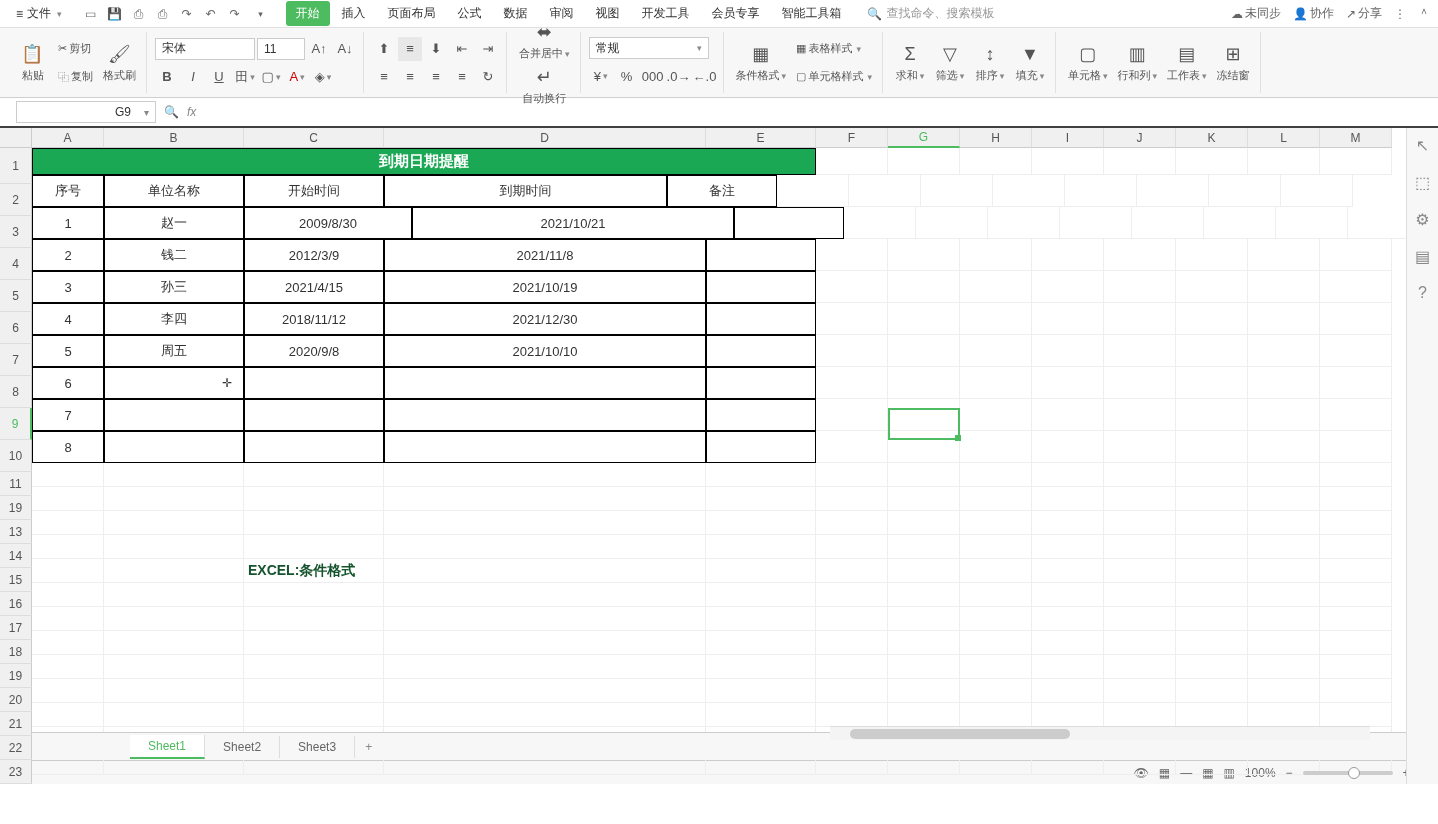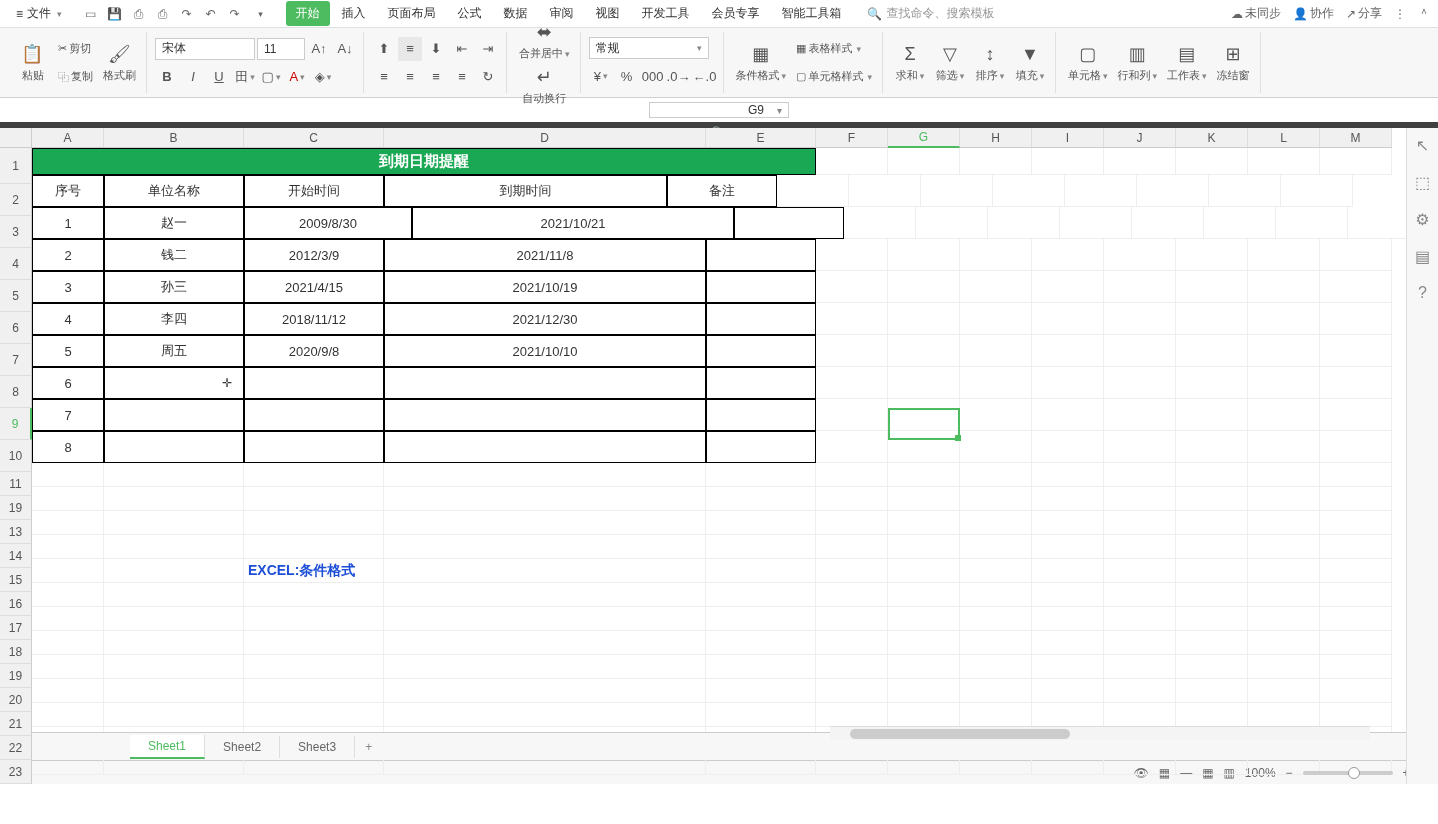--- a/index.html
+++ b/index.html
@@ -26,42 +26,42 @@
 .rbig .rlabel { font-size: 11px; color: #555; margin-top: 2px; white-space: nowrap; }
 .rrow { display: flex; align-items: center; gap: 2px; }
 .rcol { display: flex; flex-direction: column; justify-content: space-around; height: 56px; }
 .rbtn { width: 24px; height: 24px; display: flex; align-items: center; justify-content: center; cursor: pointer; color: #555; font-size: 13px; }
 .rsmall { display: flex; align-items: center; gap: 2px; font-size: 11px; color: #555; cursor: pointer; padding: 2px 4px; }
 .font-select { border: 1px solid #ccc; background: #fff; height: 22px; display: flex; align-items: center; padding: 0 6px; font-size: 12px; }
 .font-name { width: 100px; }
 .font-size { width: 48px; }
 
 
-.fbar { height: 30px; display: flex; align-items: center; border-bottom: 6px solid #404040; padding: 4px 0; gap: 8px; flex-direction: column; }
+.fbar { height: 30px; display: flex; align-items: center; border-bottom: 2px solid #404040; padding: 4px 16px; gap: 8px; }
 .namebox { border: 1px solid #ccc; width: 140px; height: 22px; display: flex; align-items: center; justify-content: flex-end; padding: 0 24px 0 6px; position: relative; }
 .namebox::after { content: "▾"; position: absolute; right: 6px; font-size: 10px; color: #888; }
 .fbar .fxlabel { color: #888; font-style: italic; }
 .fbar .formula-input { flex: 1; border: 1px solid transparent; height: 22px; padding: 0 6px; }
 
 
 .grid-wrap { position: relative; width: 1438px; height: 632px; }
 .corner { position: absolute; left: 0; top: 0; width: 32px; height: 20px; background: #f0f0f0; border-right: 1px solid #ccc; border-bottom: 1px solid #ccc; z-index: 2;}
 .colheads { position: absolute; left: 32px; top: 0; height: 20px; display: flex; z-index: 2; }
 .colhead { height: 20px; display: flex; align-items: center; justify-content: center; background: #f0f0f0; border-right: 1px solid #ddd; border-bottom: 1px solid #ccc; color: #555; font-size: 12px; cursor: pointer; }
 .colhead.sel { color: #4dbb5f; border-bottom: 2px solid #4dbb5f; }
 .rowheads { position: absolute; left: 0; top: 20px; width: 32px; z-index: 2;}
 .rowhead { width: 32px; height: 32px; display: flex; align-items: center; justify-content: center; background: #f0f0f0; border-bottom: 1px solid #ddd; border-right: 1px solid #ccc; color: #555; font-size: 12px; cursor: pointer; }
 .rowhead.sel { color: #4dbb5f; border-right: 2px solid #4dbb5f; }
 .cells { position: absolute; left: 32px; top: 20px; }
 .row { display: flex; height: 32px; }
 .cell { border-right: 1px solid #eee; border-bottom: 1px solid #eee; display: flex; align-items: center; justify-content: center; font-size: 13px; position: relative; }
 .title-cell { background: #1ba854; color: #fff; font-weight: bold; font-size: 15px; border: 1px solid #000 !important; }
 .hcell { border: 1px solid #000 !important; font-weight: normal; background: #fff; }
 .dcell { border: 1px solid #000 !important; }
-.note { color: #1d4ed8; font-weight: bold; font-size: 14px; justify-content: flex-start; padding-left: 4px; }
+.note { color: #14532d; font-weight: bold; font-size: 14px; justify-content: flex-start; padding-left: 4px; }
 .selection { position: absolute; border: 2px solid #4dbb5f; pointer-events: none; z-index: 3; }
 .selection::after { content: ""; position: absolute; right: -3px; bottom: -3px; width: 6px; height: 6px; background: #4dbb5f; }
 .cursor-cross { position: absolute; font-size: 12px; color: #333; pointer-events: none; z-index: 4; }
 
 .vscroll { position: absolute; right: 18px; top: 0; width: 14px; height: 612px; background: #f4f4f4; border-left: 1px solid #ddd; }
 .vscroll .thumb { position: absolute; top: 218px; width: 10px; left: 2px; height: 30px; background: #ccc; border-radius: 5px; }
 .hscroll { position: absolute; left: 830px; bottom: 20px; width: 540px; height: 14px; background: #f4f4f4; border-top: 1px solid #ddd; display: flex; align-items: center; }
 .hscroll .thumb { position: absolute; left: 20px; width: 220px; height: 10px; top: 2px; background: #ccc; border-radius: 5px; }
 
 

